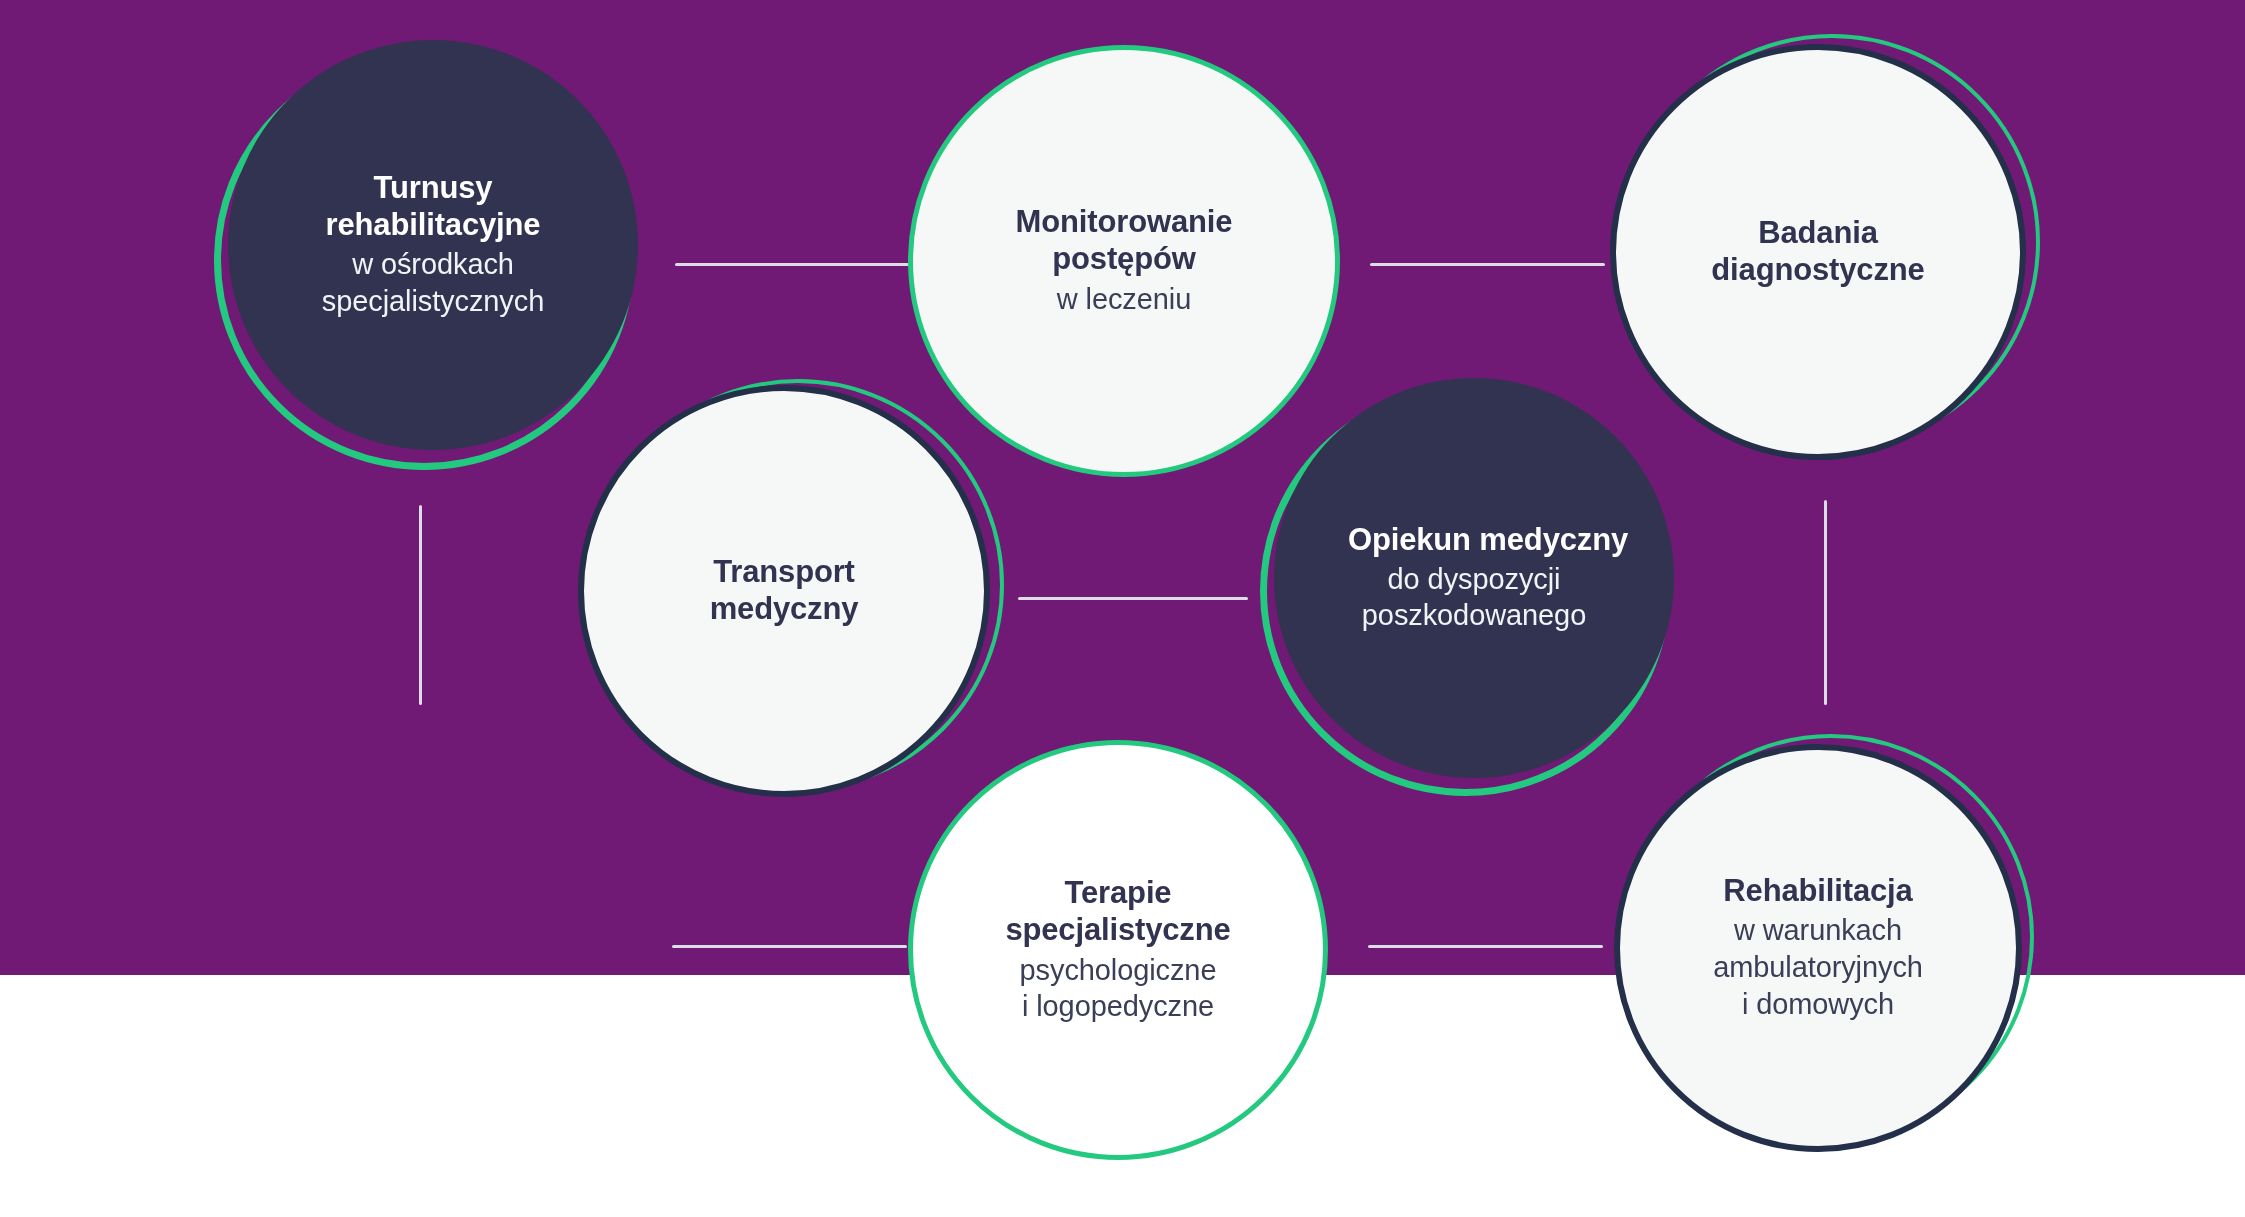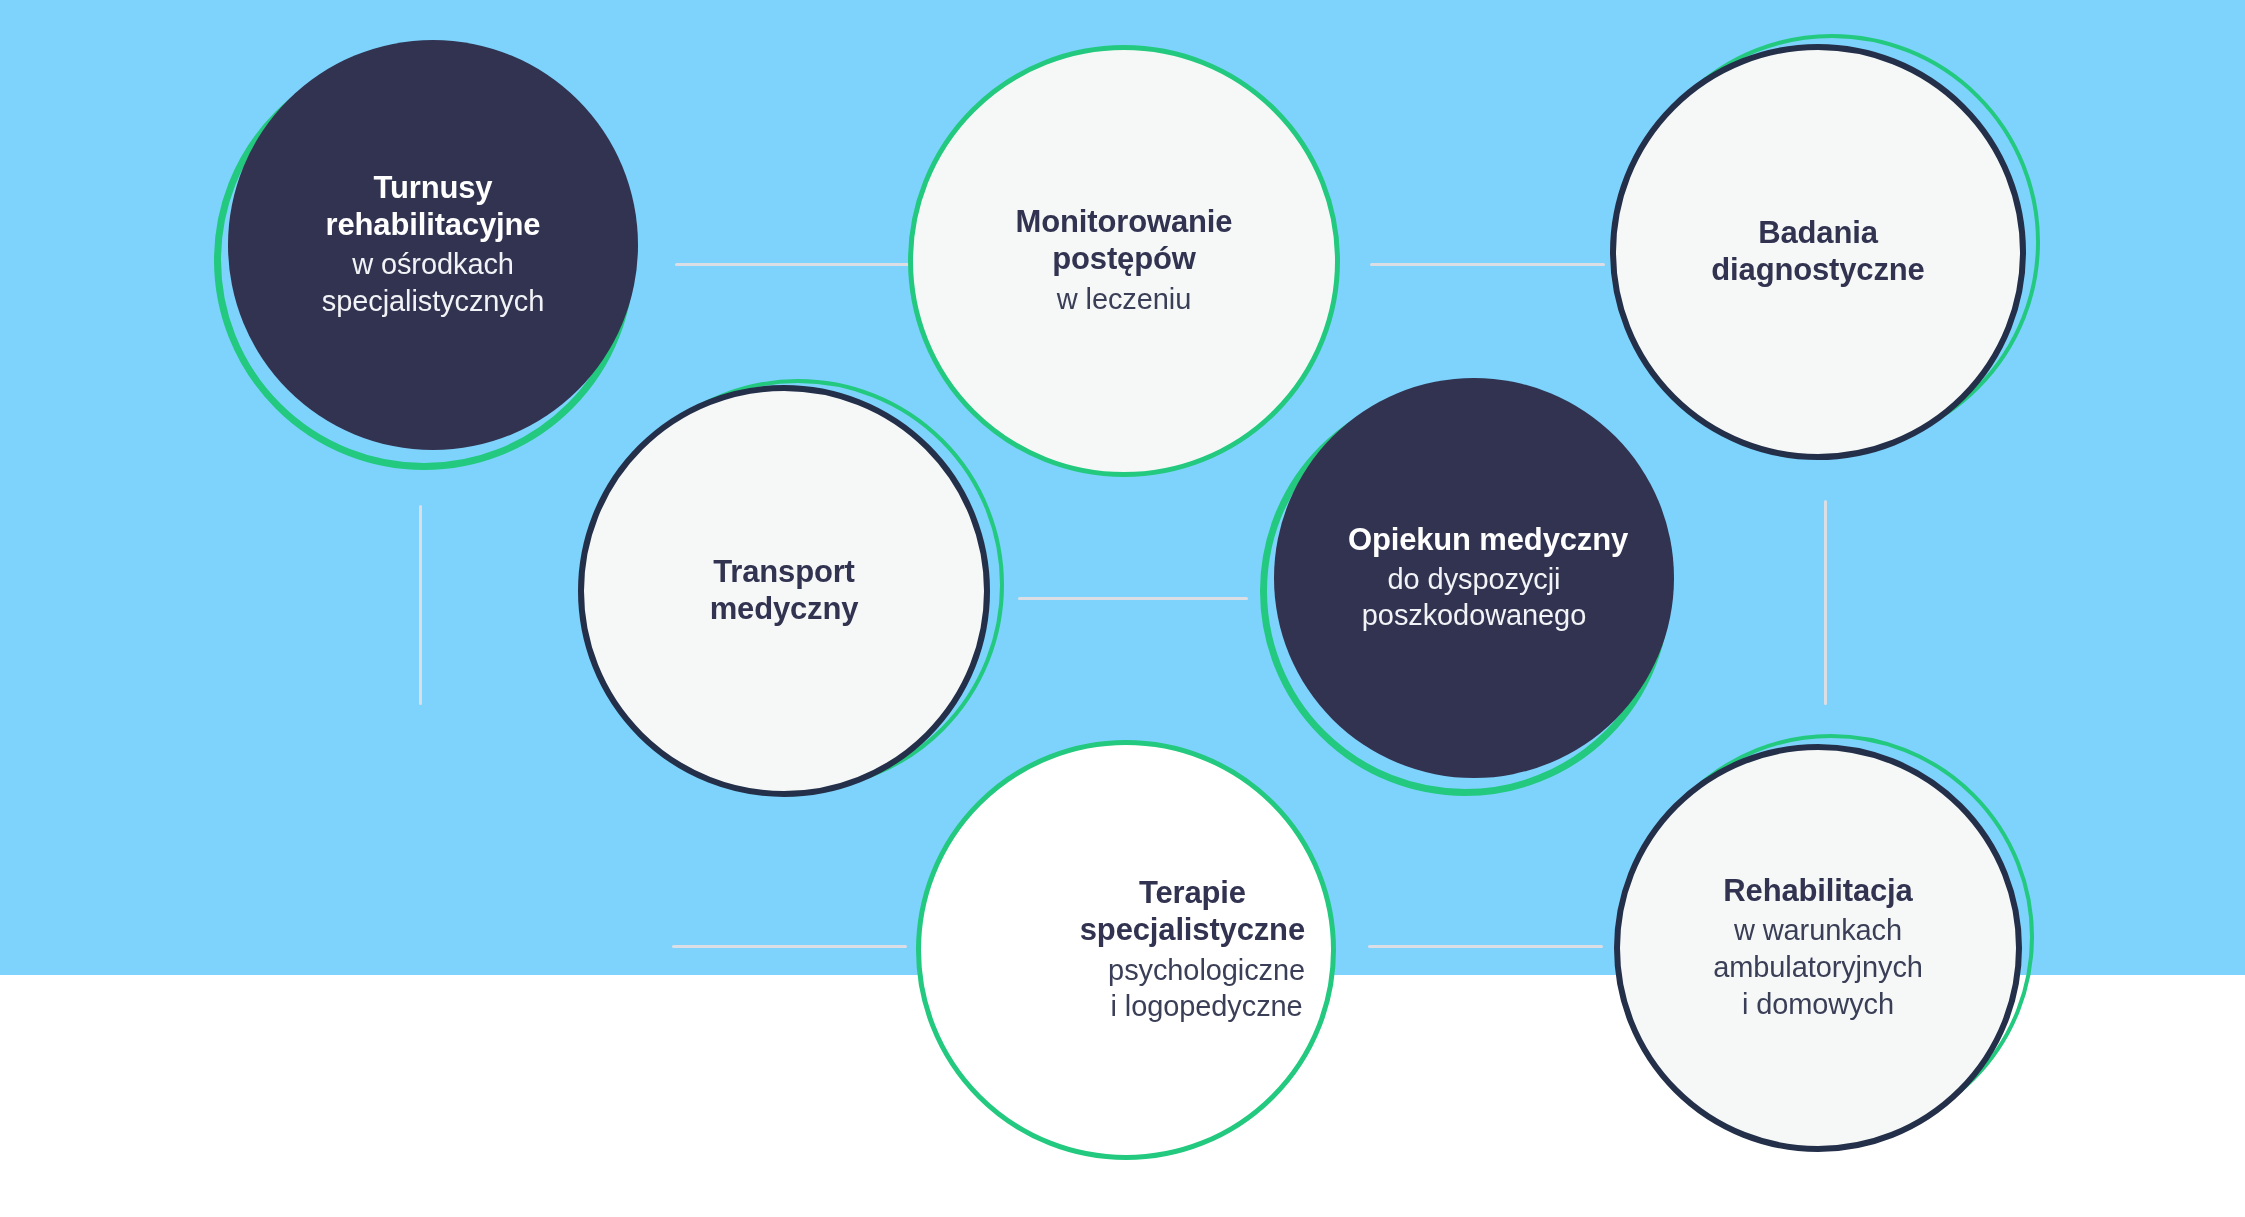--- a/index.html
+++ b/index.html
@@ -11,21 +11,21 @@
     width: 2245px;
     height: 1217px;
     font-family: "Liberation Sans", "DejaVu Sans", sans-serif;
     overflow: hidden;
   }
 
   #stage {
     position: relative;
     width: 2245px;
     height: 975px;
-    background: #7dd3fc;
+    background: #701a75;
   }
 
   
   .connector {
     position: absolute;
     background: #dcdee5;
   }
   .connector.h { height: 3px; border-radius: 2px; }
   .connector.v { width: 3px; border-radius: 2px; }
 
@@ -164,21 +164,21 @@
     <div class="ring-accent" style="left:-8px; top:8px; width:410px; height:410px; border-width:7px; border-color:#22c97e;"></div>
     <div class="disc" style="left:6px; top:0px; width:400px; height:400px; border-width:0;">
       <div class="title" style="font-size:31px;margin-left:28px;">Opiekun medyczny</div>
       <div class="subtitle" style="font-size:29px; margin-top:2px;">do dyspozycji
 poszkodowanego</div>
     </div>
   </div>
 
 
   <div class="node v-greenplain" style="left:908px; top:740px; width:424px; height:424px;">
-    <div class="disc" style="left:8px; top:0px; width:420px; height:420px; border-width:5px;align-items:flex-end;">
+    <div class="disc" style="left:0px; top:0px; width:420px; height:420px; border-width:5px;">
       <div class="title" style="font-size:31px;">Terapie
 specjalistyczne</div>
       <div class="subtitle" style="font-size:29px; margin-top:3px;">psychologiczne
 i logopedyczne</div>
     </div>
   </div>
 
   <div class="node v-outline" style="left:1614px; top:740px; width:424px; height:424px;">
     <div class="ring-accent" style="left:14px; top:-6px; width:406px; height:406px; border-width:4px; border-color:#22c97e;"></div>
     <div class="disc" style="left:0px; top:4px; width:408px; height:408px; border-width:6px;">

